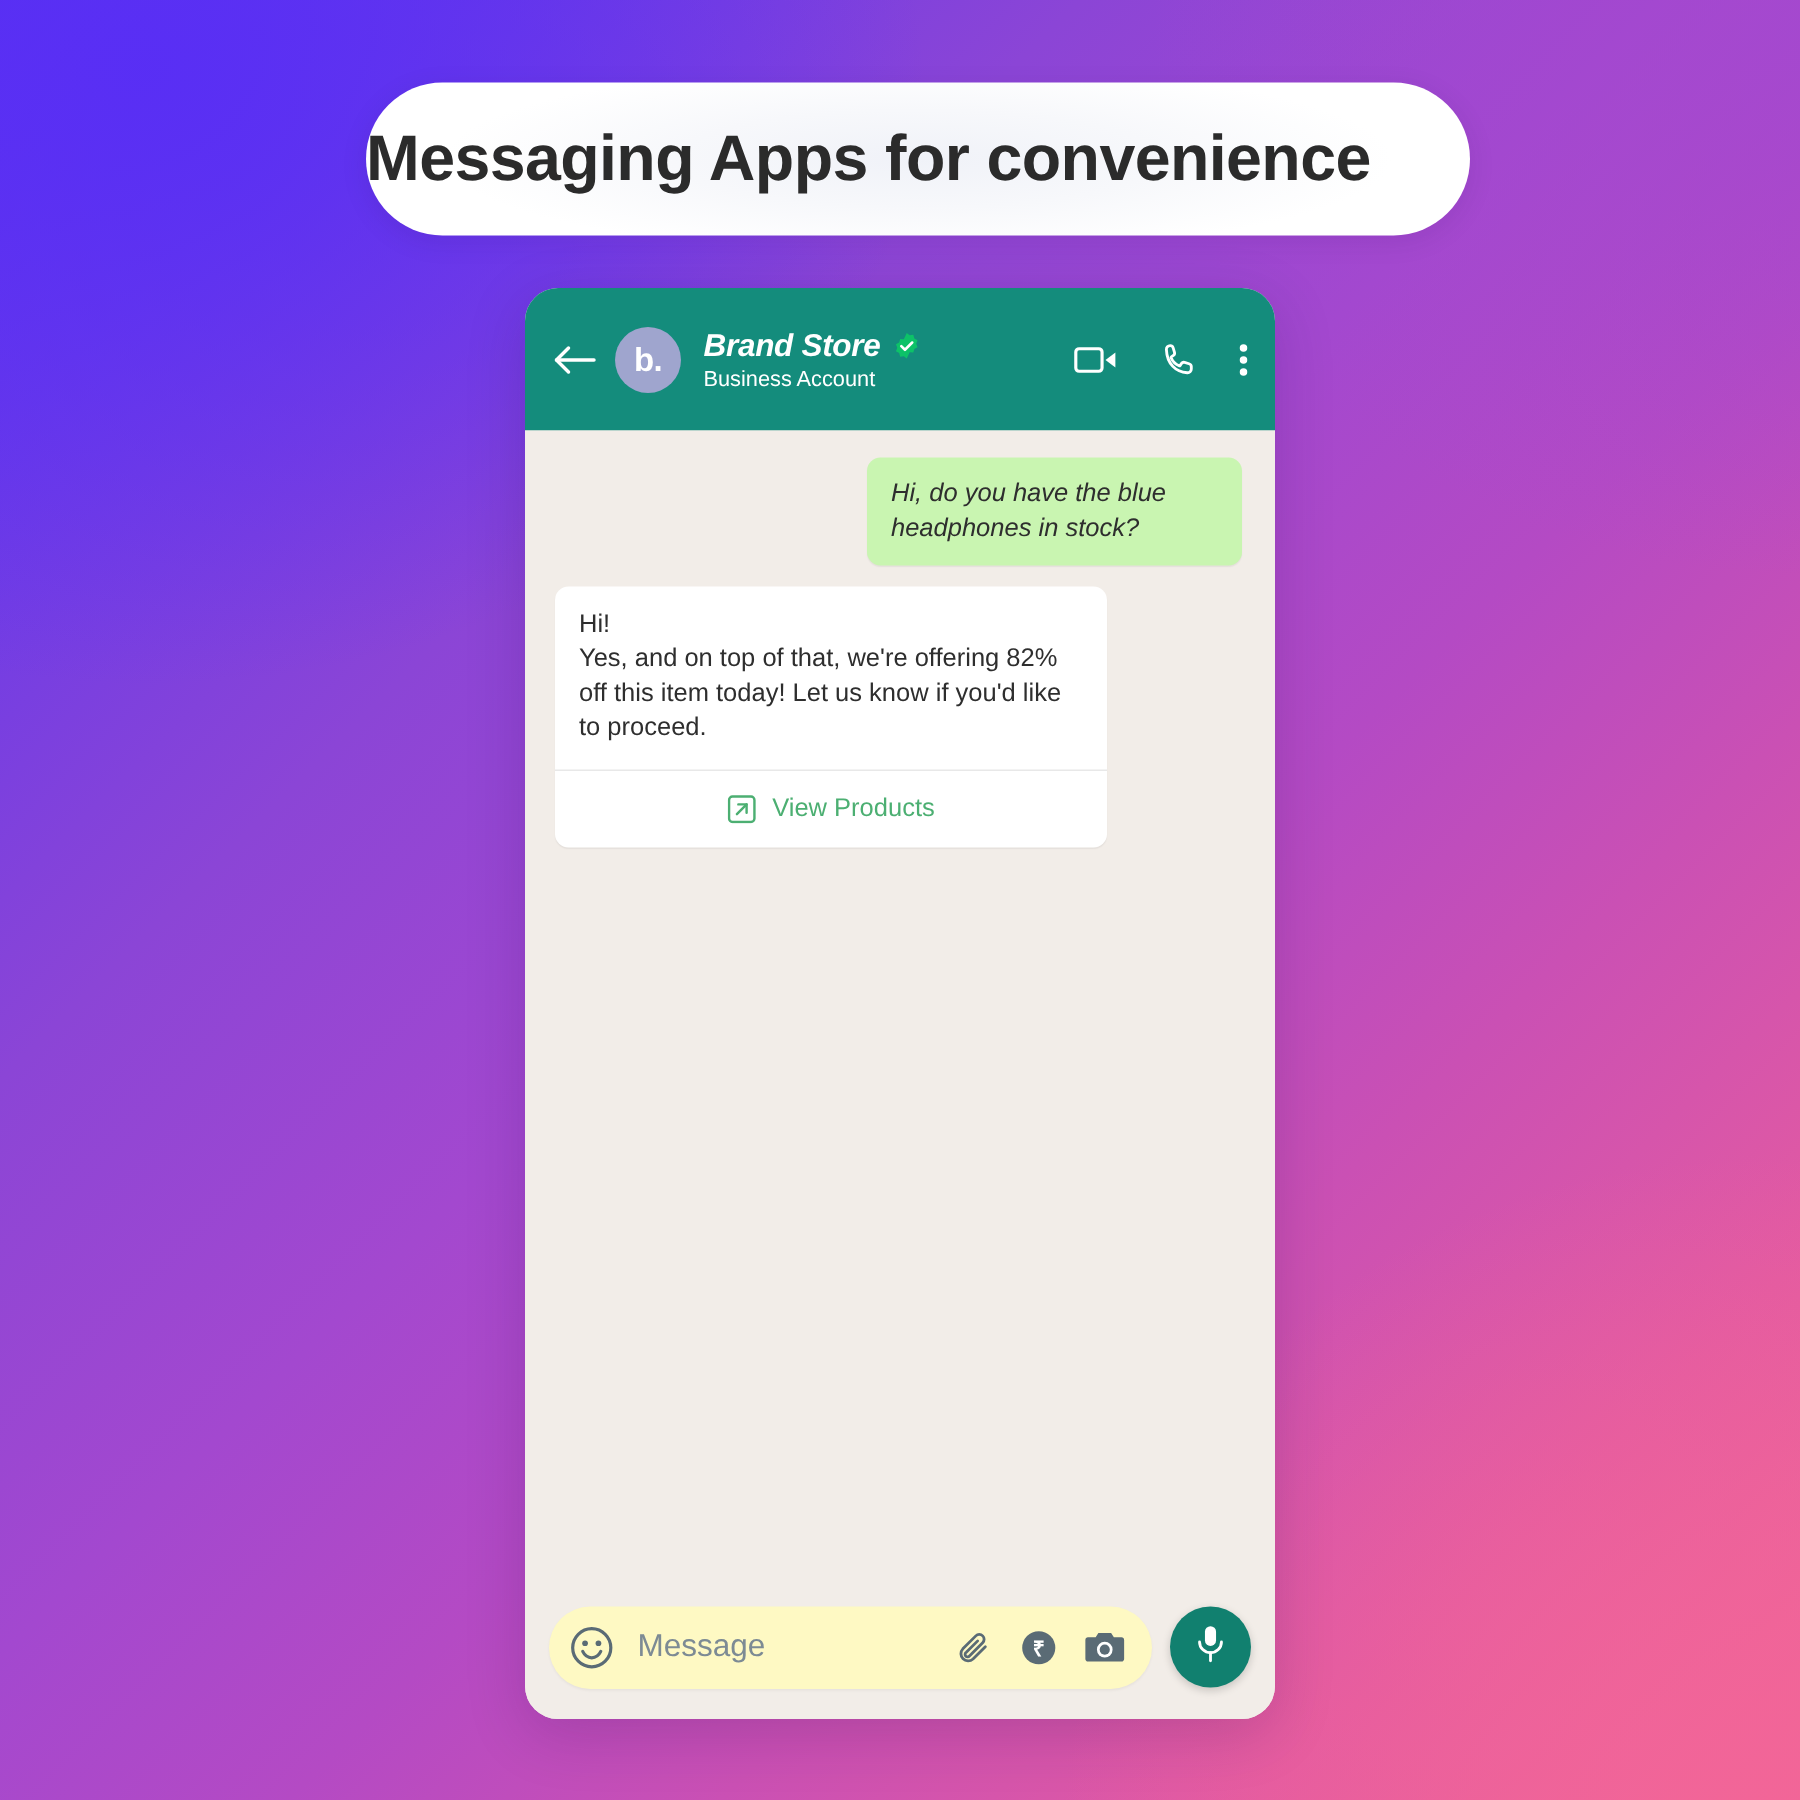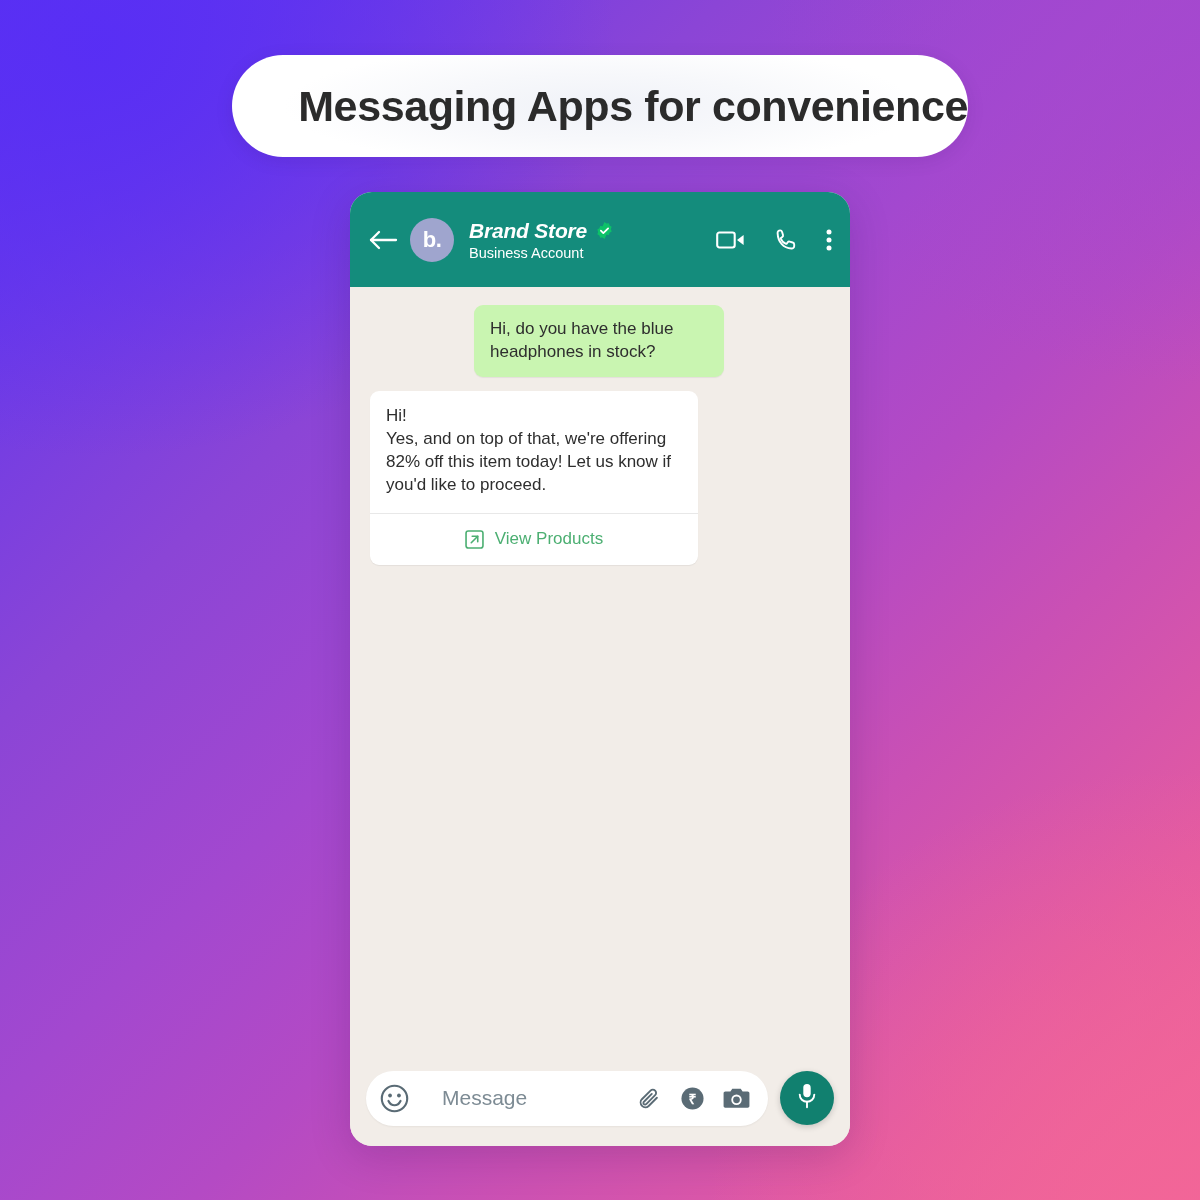--- a/index.html
+++ b/index.html
@@ -37,30 +37,30 @@
     inset: 0;
     background:
       radial-gradient(ellipse 70% 55% at 8% 4%, rgba(88,46,245,0.95) 0%, rgba(88,46,245,0) 62%),
       radial-gradient(ellipse 65% 60% at 98% 100%, rgba(242,101,152,0.92) 0%, rgba(242,101,152,0) 60%),
       radial-gradient(ellipse 60% 50% at 100% 2%, rgba(163,72,208,0.75) 0%, rgba(163,72,208,0) 60%);
   }
 
   
   .title-card {
     position: absolute;
-    left: 232px;
+    left: 244px;
     top: 55px;
     width: 736px;
     height: 102px;
     border-radius: 51px;
     background:
       radial-gradient(ellipse 55% 80% at 50% 50%, #f0f2f8 0%, #f7f8fb 40%, #ffffff 78%);
     display: flex;
     align-items: center;
-    justify-content: flex-end;
+    justify-content: flex-start;
     box-shadow: 0 4px 18px rgba(40,10,80,0.10);
   }
   .title-text {
     font-size: 43px;
     font-weight: bold;
     color: #2b2b2b;
     letter-spacing: -0.4px;
     white-space: nowrap;
   }
 
@@ -151,36 +151,36 @@
   
   .chat-body {
     flex: 1 1 auto;
     background: #f2ede8;
     padding: 18px 22px 0 20px;
     display: flex;
     flex-direction: column;
     gap: 14px;
     overflow: hidden;
   }
-  .msg-out-wrap { display: flex; justify-content: center; }
+  .msg-out-wrap { display: flex; justify-content: flex-end; font-style: italic; }
   .msg-out {
     background: #c9f5b1;
     border-radius: 9px;
     padding: 13px 16px 14px 16px;
     max-width: 250px;
     font-size: 17px;
     line-height: 1.33;
     color: #2e2e2e;
     box-shadow: 0 1px 1px rgba(0,0,0,0.06);
   }
   .msg-in-wrap { display: flex; justify-content: flex-start; }
   .msg-in {
     background: #ffffff;
     border-radius: 9px;
-    width: 328px;
+    width: 368px;
     box-shadow: 0 1px 1px rgba(0,0,0,0.06);
     overflow: hidden;
   }
   .msg-in-text {
     padding: 14px 16px 16px 16px;
     font-size: 17px;
     line-height: 1.35;
     color: #2e2e2e;
   }
   .msg-in-text .greet { display: block; }
@@ -202,26 +202,26 @@
     height: 82px;
     background: #f2ede8;
     display: flex;
     align-items: center;
     padding: 0 16px 14px 16px;
     gap: 12px;
   }
   .input-pill {
     flex: 1 1 auto;
     height: 55px;
-    background: #ffffff;
+    background: #fef9c3;
     border-radius: 28px;
     display: flex;
     align-items: center;
     padding: 0 18px 0 14px;
-    gap: 29px;
+    gap: 12px;
     box-shadow: 0 1px 2px rgba(0,0,0,0.05);
   }
   .emoji-icon { flex: 0 0 auto; display: flex; }
   .msg-placeholder {
     flex: 1 1 auto;
     color: #7d8b94;
     font-size: 21px;
     padding-left: 4px;
   }
   .pill-icons { display: flex; align-items: center; gap: 18px; flex: 0 0 auto; }

